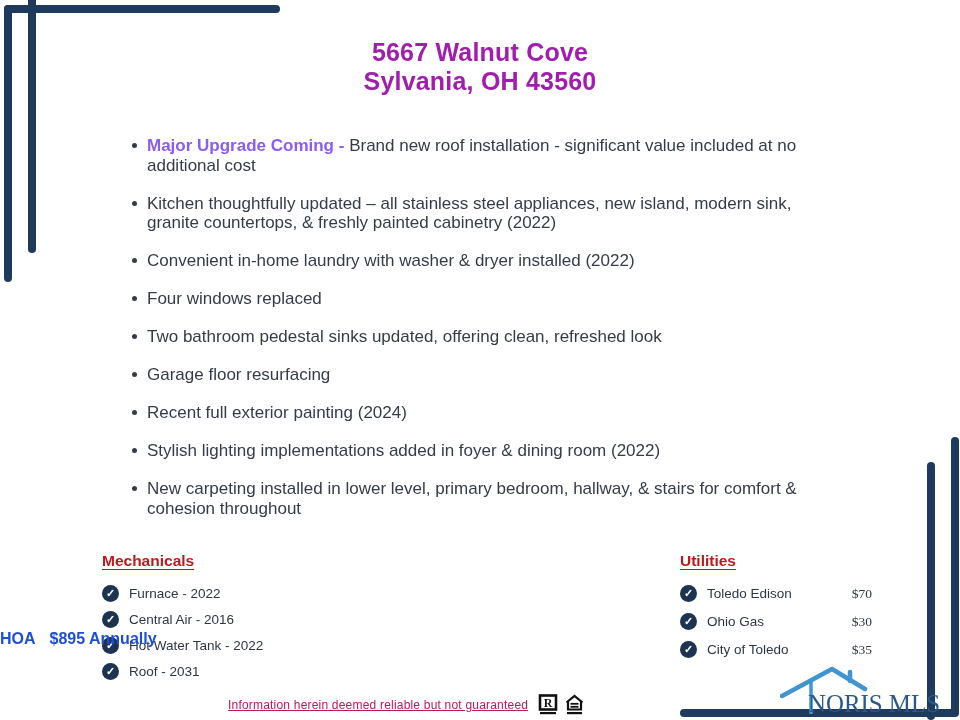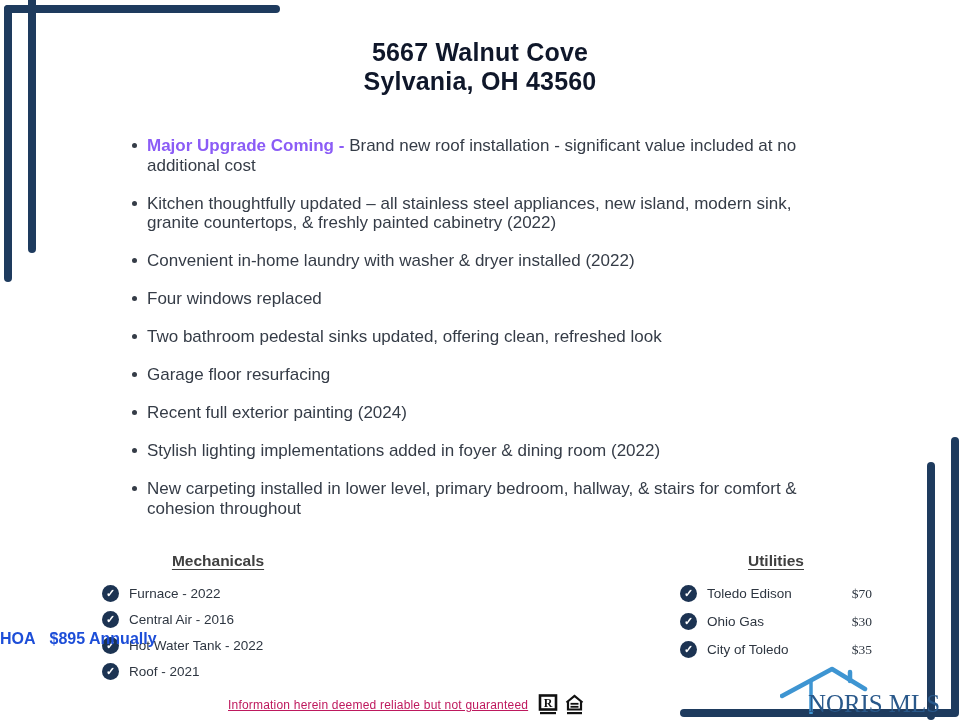--- a/index.html
+++ b/index.html
@@ -12,37 +12,37 @@
   .line { position:absolute; background:#1e3b5e; border-radius:4px; }
   .tl-h       { left:4px;   top:5px;   width:276px; height:8px; }
   .tl-v-outer { left:4px;   top:5px;   width:8px;   height:277px; }
   .tl-v-inner { left:28px;  top:-4px;  width:8px;   height:257px; }
   .br-h       { left:680px; top:709px; width:277px; height:8px; }
   .br-v-outer { left:951px; top:437px; width:8px;   height:280px; }
   .br-v-inner { left:927px; top:462px; width:8px;   height:258px; }
 
   .title {
     position:absolute; top:38px; left:0; width:100%; text-align:center;
-    color:#0f172a; font-weight:bold; font-size:25px; line-height:29px; letter-spacing:0.2px;
+    color:#a21caf; font-weight:bold; font-size:25px; line-height:29px; letter-spacing:0.2px;
   }
 
   .features { position:absolute; top:136px; left:128px; width:716px; }
   .features ul { list-style:none; margin:0; padding:0; }
   .features li {
     position:relative; padding-left:19px; margin-bottom:18.5px;
     font-size:17px; line-height:19.5px; color:#353c47;
   }
   .features li::before {
     content:""; position:absolute; left:4px; top:7px;
     width:5px; height:5px; border-radius:50%; background:#353c47;
   }
   .features b { color:#8b5cf6; }
 
   .sec-heading {
-    font-size:15.5px; font-weight:bold; color:#404040; text-align:center;
+    font-size:15.5px; font-weight:bold; color:#b91c1c; 
     text-decoration:underline; text-underline-offset:3px; margin-bottom:15px;
   }
   .mechanicals { position:absolute; left:102px; top:552px; width:232px; }
   .utilities   { position:absolute; left:680px; top:552px; width:192px; }
 
   .check-row {
     display:flex; align-items:center; gap:10px; margin-bottom:9px;
     font-size:13.5px; color:#2e3641;
   }
   .utilities .check-row { margin-bottom:11px; }
@@ -106,21 +106,21 @@
     <div class="check-row">
       <span class="check">✓</span>
       <span>Central Air - 2016</span>
     </div>
     <div class="check-row">
       <span class="check">✓</span>
       <span>Hot Water Tank - 2022</span>
     </div>
     <div class="check-row">
       <span class="check">✓</span>
-      <span>Roof - 2021</span>
+      <span>Roof - 2031</span>
     </div>
   </div>
 
   <div class="utilities">
     <div class="sec-heading">Utilities</div>
     <div class="check-row">
       <span class="check">✓</span>
       <span class="u-name">Toledo Edison</span>
       <span class="u-cost">$70</span>
     </div>

